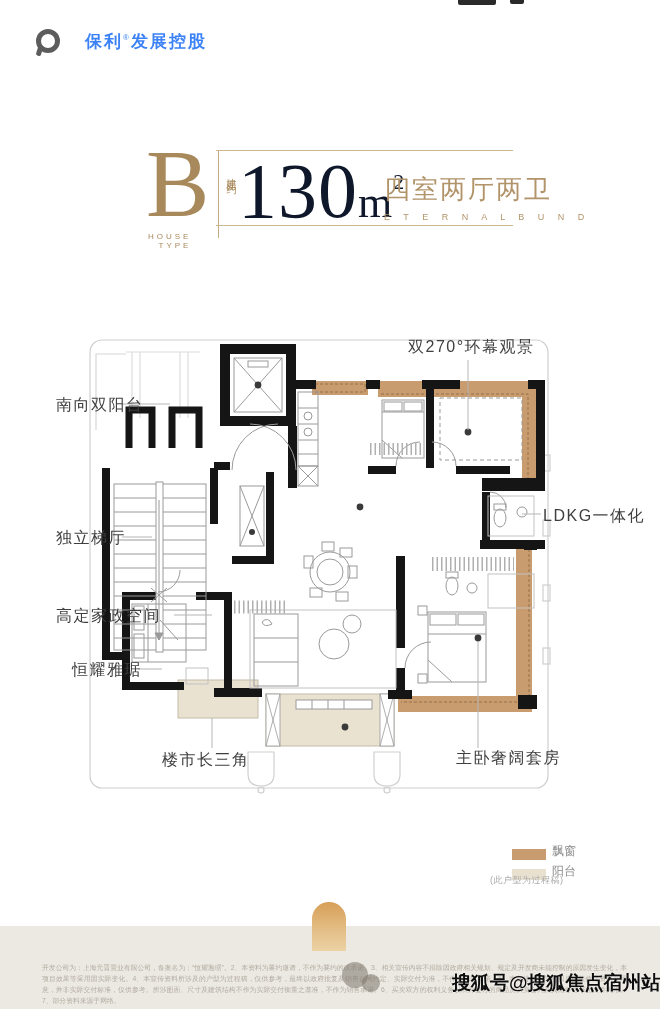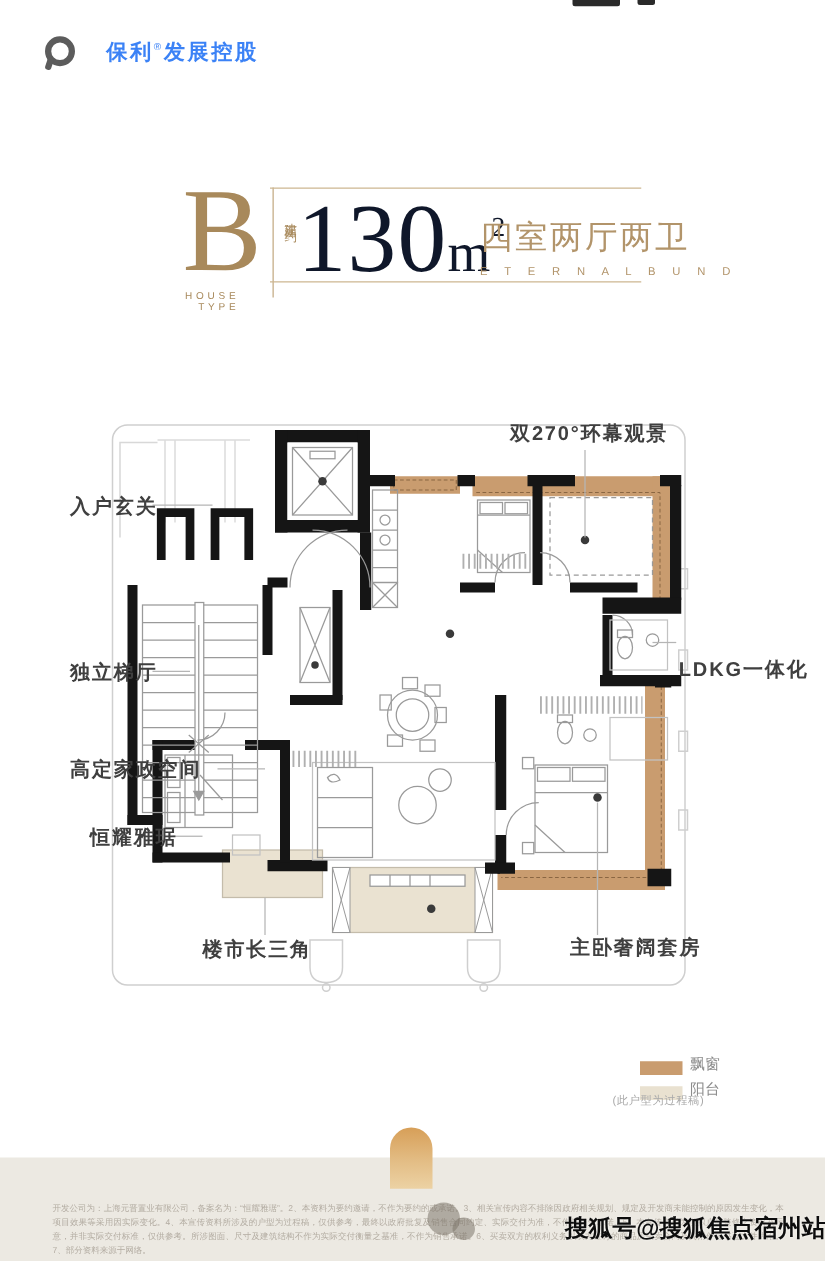--- a/index.html
+++ b/index.html
@@ -36,21 +36,21 @@
   .area-value .unit { font-size:44px; }
   .area-value sup { font-size:22px; vertical-align:28px; }
   .title-right { position:absolute; left:238px; top:34px; width:128px; text-align:left; }
   .layout-cn { font-size:26px; letter-spacing:2px; color:#b2946a; white-space:nowrap; }
   .layout-en { margin-top:5px; font-size:9px; letter-spacing:5.5px; color:#b2946a; white-space:nowrap; }
   .rule-top, .rule-bottom { position:absolute; left:70px; width:297px; height:1px; background:#cdb791; }
   .rule-top { top:12px; } .rule-bottom { top:87px; }
 
   
   svg.plan { position:absolute; left:0; top:0; }
-  .callout { position:absolute; font-size:16px; color:#3f3f3f; letter-spacing:1.5px; white-space:nowrap;font-weight:bold; }
+  .callout { position:absolute; font-size:16px; color:#3f3f3f; letter-spacing:1.5px; white-space:nowrap; }
 
   
   .legend { position:absolute; left:512px; top:843px; font-size:12px; color:#8c8c8c; }
   .legend-row { display:flex; align-items:flex-end; gap:6px; margin-bottom:3px; }
   .legend-swatch { width:34px; height:11px; }
   .sw-bay { background:#c99c6f; }
   .sw-balcony { background:#e9e1d0; }
   .legend-note { position:absolute; left:490px; top:874px; font-size:9px; color:#a9a9a9; letter-spacing:0.5px; }
 
   
@@ -317,27 +317,27 @@
       <path d="M122,537 H152"></path>
       <path d="M174,615 H212"></path>
       <path d="M138,669 H162"></path>
       <path d="M212,748 V718"></path>
       <path d="M478,748 V642"></path>
       <path d="M541,514 H522"></path>
     </g>
   </svg>
 
   <div class="callout" style="left:408px; top:337px;">双270°环幕观景</div>
-  <div class="callout" style="left:56px;  top:395px;">入户玄关</div>
+  <div class="callout" style="left:56px;  top:395px;">南向双阳台</div>
   <div class="callout" style="left:56px;  top:528px;">独立梯厅</div>
   <div class="callout" style="left:56px;  top:606px;">高定家政空间</div>
   <div class="callout" style="left:72px;  top:660px;">恒耀雅琚</div>
   <div class="callout" style="left:162px; top:750px;">楼市长三角</div>
   <div class="callout" style="left:432px; top:748px;margin-left:24px;">主卧奢阔套房</div>
-  <div class="callout" style="left:543px; top:526px;">LDKG一体化</div>
+  <div class="callout" style="left:543px; top:506px;">LDKG一体化</div>
 
   <div class="legend">
     <div class="legend-row">
       <span class="legend-swatch sw-bay"></span>
       <span>飘窗</span>
     </div>
     <div class="legend-row">
       <span class="legend-swatch sw-balcony"></span>
       <span>阳台</span>
     </div>

